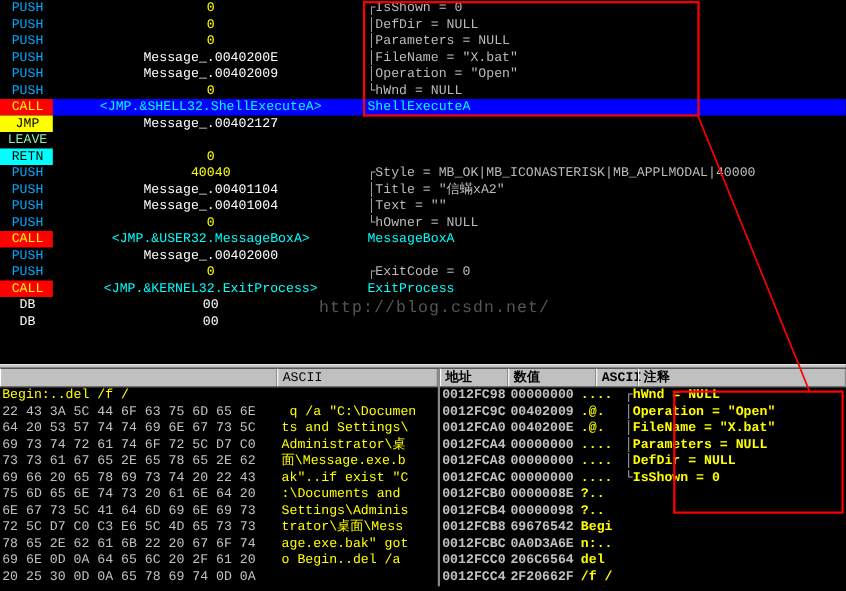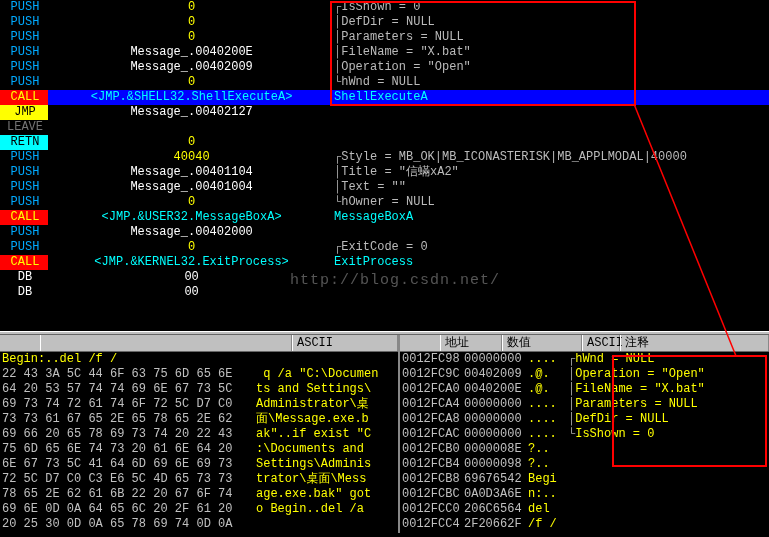--- a/index.html
+++ b/index.html
@@ -33,21 +33,21 @@
 .arg {
   min-width: 280px;
 }
 .comment {
   padding-left: 6px;
 }
 .highlight-line { background: #0000ff; }
 .c-push { color: #00aaff; }
 .c-call { background: #ff0000; color: #ffff00; }
 .c-jmp { background: #ffff00; color: #000; }
-.c-leave { color: #737373; }
+.c-leave { color: #86efac; }
 .c-retn { background: #00ffff; color: #000; }
 .c-db { color: #fff; }
 .c-yellow { color: #ffff00; }
 .c-white { color: #fff; }
 .c-cyan { color: #00ffff; }
 .c-comment { color: #bbb; }
 .bracket { color: #aaa; }
 .watermark {
   position: absolute;
   top: 272px;
@@ -70,29 +70,29 @@
 }
 .hex-dump {
   width: 400px;
   overflow: hidden;
   border-right: 2px solid #888;
 }
 .stack-view {
   flex: 1;
   overflow: hidden;
   position: relative;
+  font-weight: bold;
 }
 .header-row {
   display: flex;
   background: #c0c0c0;
   color: #000;
   height: 17px;
   line-height: 17px;
   border-bottom: 1px solid #666;
-  padding-left: 40px;
 }
 .header-cell {
   border-right: 1px solid #888;
   border-left: 1px solid #fff;
   padding: 0 4px;
   font-size: 12px;
 }
 .data-row {
   display: flex;
   height: 15px;

